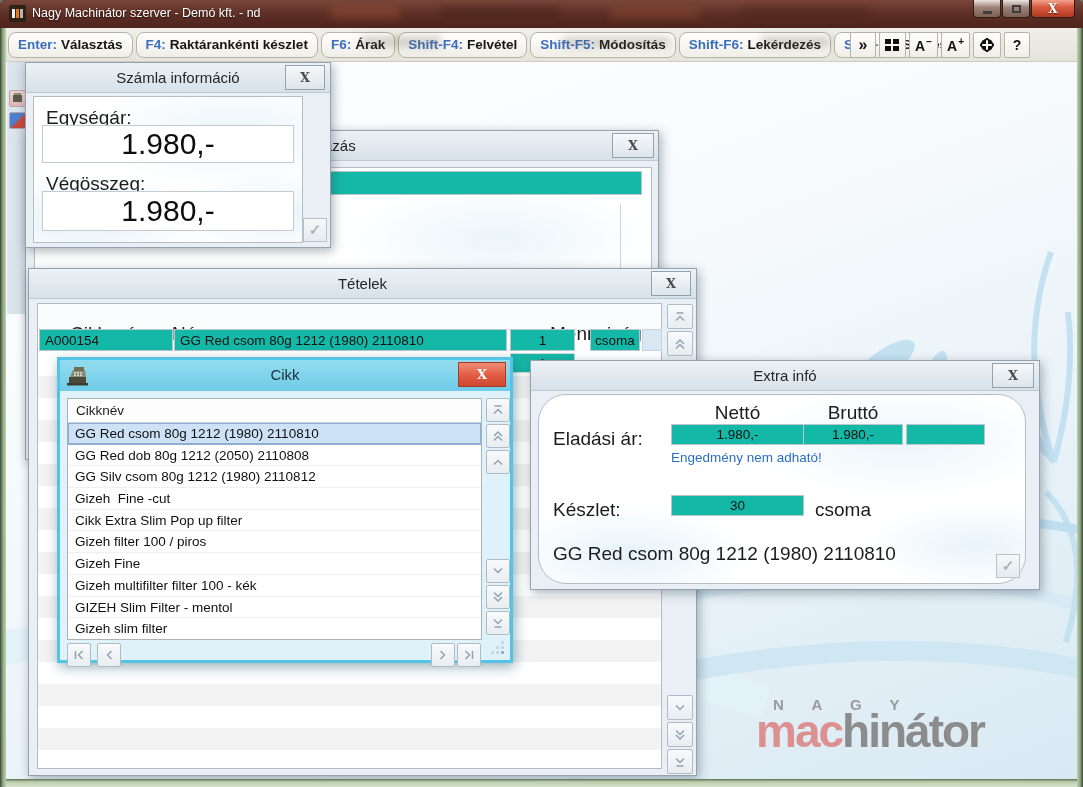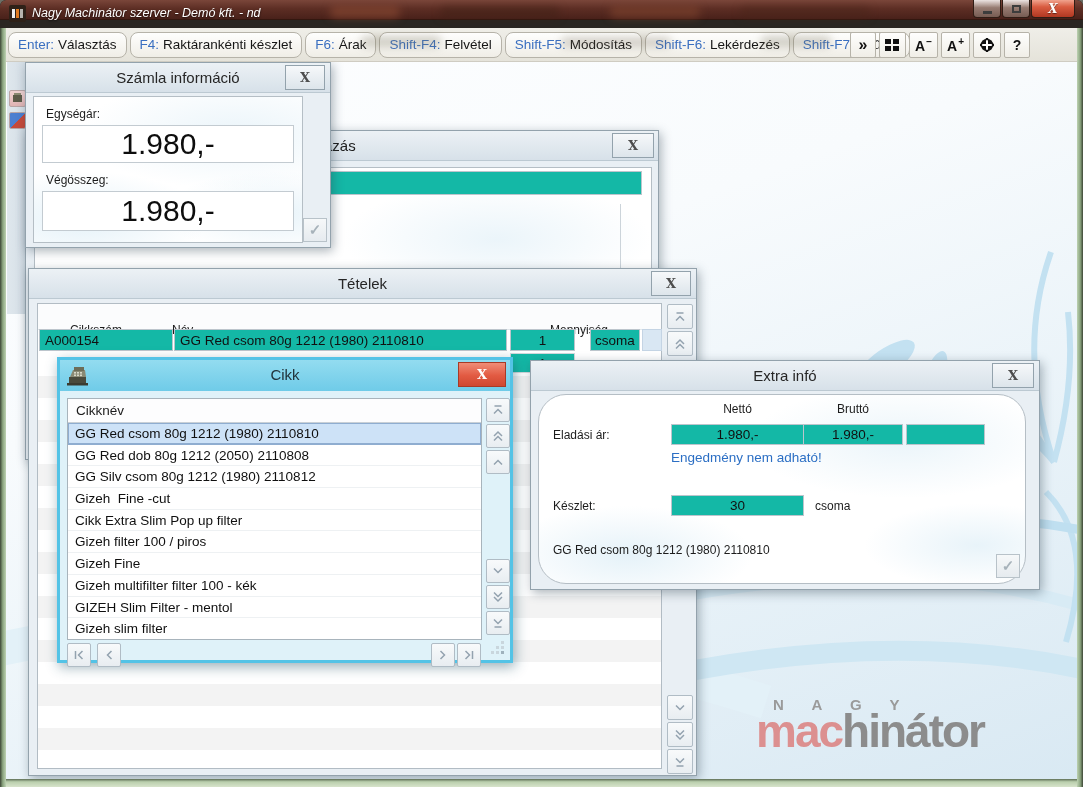--- a/index.html
+++ b/index.html
@@ -3,44 +3,44 @@
 <meta charset="utf-8">
 <style>
   * { margin:0; padding:0; box-sizing:border-box; }
   html,body { background:#6b6f66; }
   body { font-family:"Liberation Sans", sans-serif; }
 
   .root { position:relative; width:1083px; height:787px; background:#2a2622;
           border-radius:6px 6px 0 0; overflow:hidden; }
 
   
-  .titlebar { position:absolute; left:0; top:0; width:1083px; height:20px; z-index:10;
+  .titlebar { position:absolute; left:0; top:0; width:1083px; height:33px; z-index:10;
               background:linear-gradient(#7a463a 0%, #5d2e24 45%, #49211a 100%);
-              border-radius:6px 6px 0 0; border-bottom:1px solid #33170f;font-style:italic; }
+              border-radius:6px 6px 0 0; border-bottom:1px solid #33170f; }
   .app-icon { position:absolute; left:9px; top:5px; width:17px; height:17px; }
   .main-title { position:absolute; left:32px; top:6px; color:#fff; font-size:12.5px;
                 text-shadow:0 1px 2px rgba(0,0,0,.7); }
   .blob { position:absolute; filter:blur(4px); border-radius:5px; pointer-events:none; }
 
   .winbtns { position:absolute; right:8px; top:0; display:flex; gap:1px; z-index:11; }
   .wbtn { width:28px; height:18px; border:1px solid #2f1d15; border-top:none;
           border-radius:0 0 4px 4px; background:linear-gradient(rgba(255,255,255,.85),rgba(196,186,176,.55) 45%,rgba(160,148,138,.5));
           display:flex; align-items:center; justify-content:center; cursor:pointer; }
   .wbtn.close { width:44px; background:linear-gradient(#f0a38e 0%, #d95c41 40%, #b13822 100%); }
   .g-min { width:9px; height:3px; background:#3d3d3d; margin-top:7px; }
   .g-max { width:9px; height:8px; border:2px solid #3d3d3d; background:transparent; }
   .g-x  { color:#fff; font-family:"DejaVu Serif",serif; font-weight:bold; font-size:12px;
           text-shadow:0 1px 1px rgba(0,0,0,.5); line-height:16px; }
 
   .toolbar { position:absolute; left:1px; top:28px; width:1081px; height:34px; z-index:10;
              background:linear-gradient(#efeee8,#e5e3da); border-bottom:1px solid #cfccc2;
              display:flex; align-items:center; padding-left:7px; }
   .tbtn { display:inline-flex; align-items:center; margin-right:3px; height:26px; padding:0 9px;
           background:linear-gradient(#fefefd,#f0eee7); border:1px solid #b6b3a9; border-radius:8px;
-          font-size:13.5px; cursor:pointer; font-family:"Liberation Sans",sans-serif; white-space:nowrap; }
+          font-size:13.5px; cursor:pointer; font-family:"Liberation Sans",sans-serif; white-space:nowrap;font-weight:bold; }
   .tkey { color:#3a6fc0; }
   .tlabel { color:#161616; margin-left:4px; }
   .tool-icons { position:absolute; right:52px; top:4px; display:flex; gap:3px; }
   .ibtn { min-width:26px; height:26px; padding:0 5px; background:linear-gradient(#fefefd,#f0eee7);
           border:1px solid #b6b3a9; border-radius:2px; display:flex; align-items:center;
           justify-content:center; font-size:14px; font-weight:bold; color:#111; cursor:pointer; }
   .gridic { position:relative; width:15px; height:13px; display:inline-block; }
   .gridic::before { content:""; position:absolute; left:0; top:0; width:6px; height:5px; background:#101010;
           box-shadow:8px 0 #101010, 0 7px #101010, 8px 7px #101010; }
   .fontsign { font-size:10px; vertical-align:super; margin-left:1px; }
@@ -75,21 +75,21 @@
   .wtitle { position:absolute; left:0; right:0; top:6px; text-align:center; }
   .wclose { position:absolute; top:2px; right:5px; width:42px; height:25px;
             background:linear-gradient(#f6f8fa,#dde5eb); border:1px solid #93a2ac;
             display:flex; align-items:center; justify-content:center; cursor:pointer;
             font-family:"DejaVu Serif",serif; font-weight:bold; font-size:13px; color:#4d4d4d; }
   .wbox { position:absolute; background:#fff; border:1px solid #b5bec5; }
   .watermark { background-image:
       radial-gradient(ellipse 180px 70px at 18% 85%, rgba(198,226,241,.45), transparent 70%),
       radial-gradient(ellipse 220px 80px at 75% 25%, rgba(198,226,241,.35), transparent 70%),
       radial-gradient(ellipse 160px 60px at 90% 80%, rgba(198,226,241,.4), transparent 70%); }
-  .lbl { position:absolute; font-size:12px; color:#1c1c1c; white-space:nowrap; }
+  .lbl { position:absolute; font-size:19px; color:#1c1c1c; white-space:nowrap; }
   .fld { position:absolute; background:#14b8a6; border:1px solid #bcc5cc; font-size:13.5px;
          color:#111; display:flex; align-items:center; }
   .fld.center { justify-content:center; }
   .fld.padl { padding-left:5px; }
   .bigfld { position:absolute; background:#fff; border:1px solid #c3cbd1; display:flex;
             align-items:center; justify-content:center; font-size:30px; color:#0d0d0d; }
   .checkbtn { position:absolute; width:24px; height:24px; border:1px solid #b8c2c9;
               background:linear-gradient(#f6f8f9,#e6ebef); color:#a7b2ba; font-size:15px;
               font-weight:bold; display:flex; align-items:center; justify-content:center; cursor:pointer; }
   .sbtn { position:absolute; width:26px; height:25px; border:1px solid #b0bcc5; border-radius:2px;

